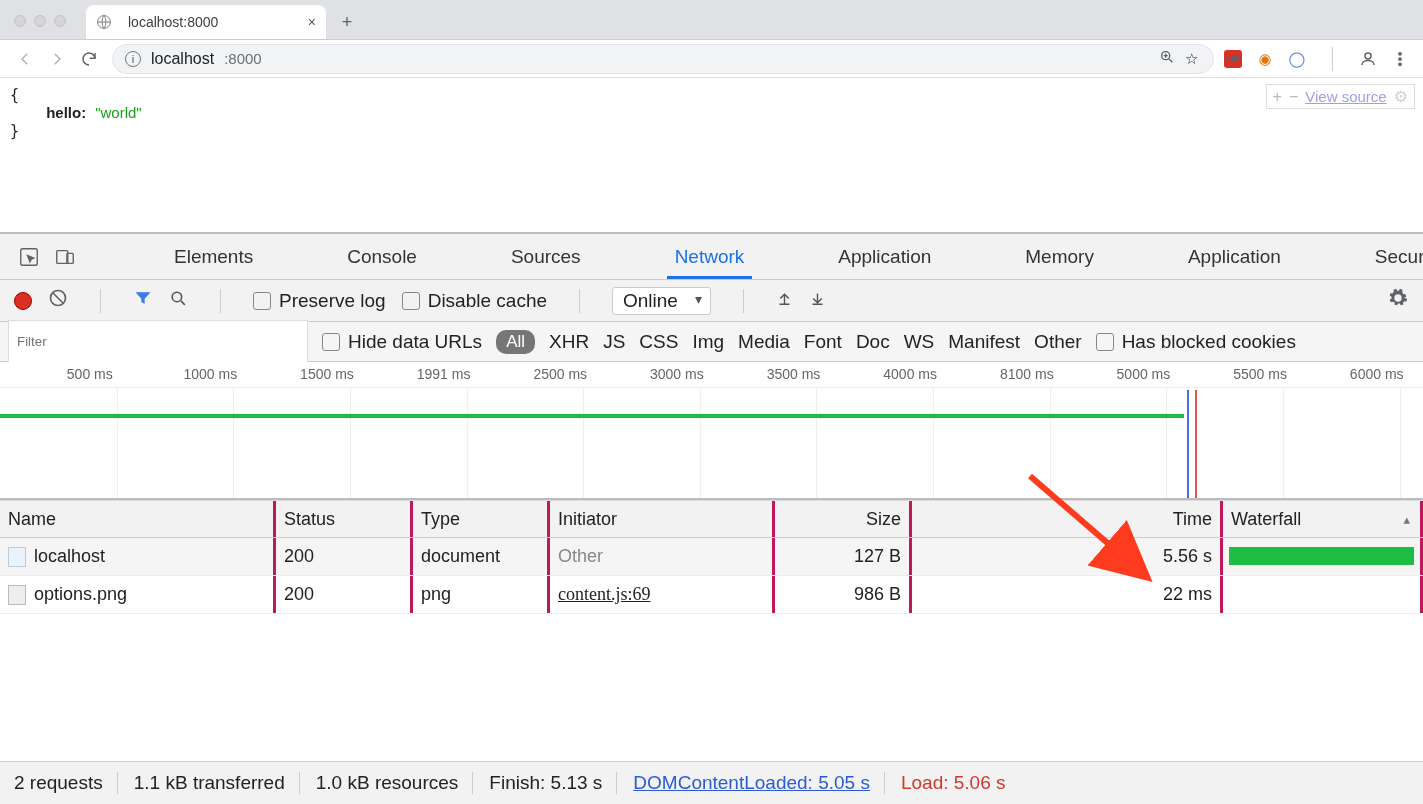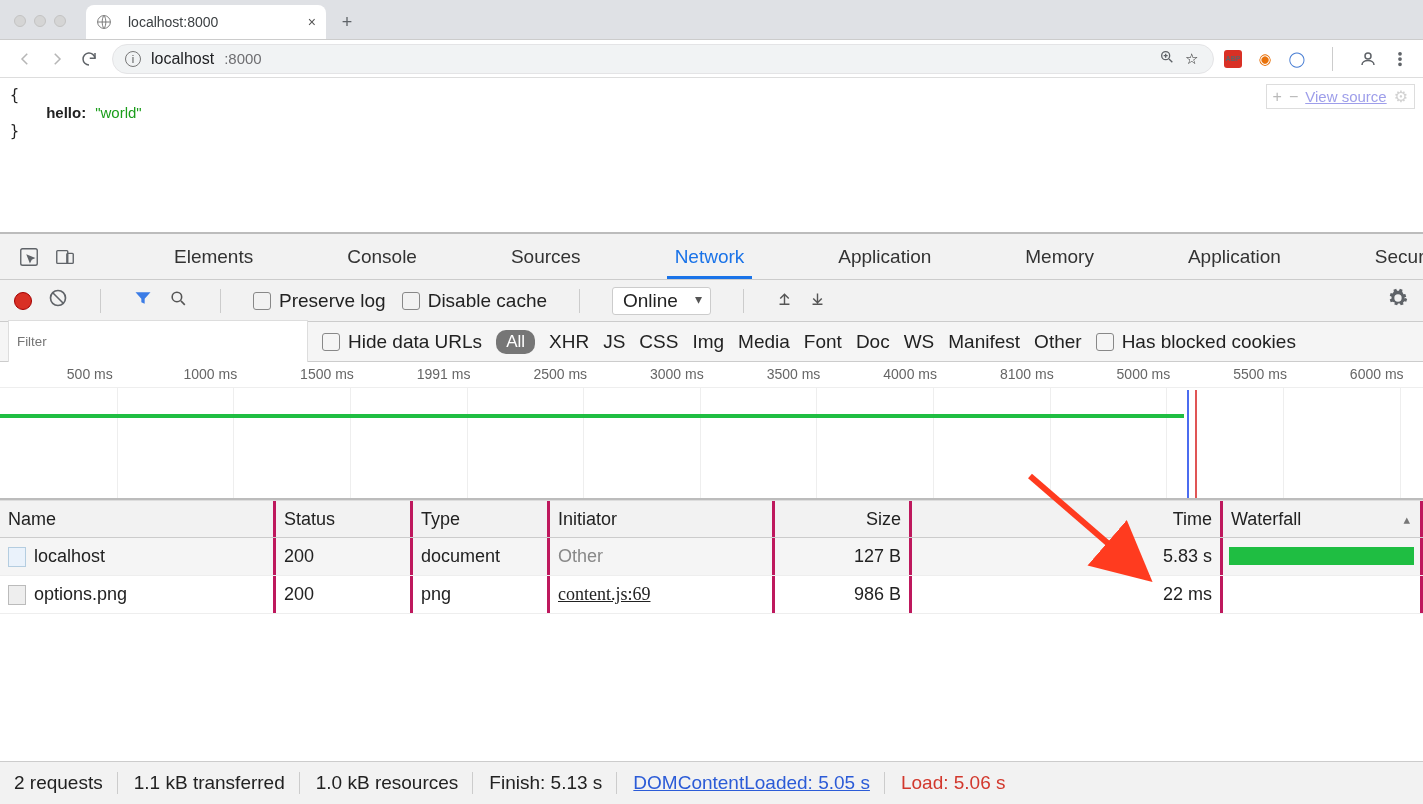--- a/index.html
+++ b/index.html
@@ -322,21 +322,21 @@
           <div class="cell c-name">
             <span class="fi"></span>
             <span>localhost</span>
           </div>
           <div class="cell c-status">200</div>
           <div class="cell c-type">document</div>
           <div class="cell c-init">
             <span class="gray">Other</span>
           </div>
           <div class="cell c-size">127 B</div>
-          <div class="cell c-time">5.83 s</div>
+          <div class="cell c-time">5.56 s</div>
           <div class="cell c-wf">
             <div class="wf-bar"></div>
           </div>
         </div><div class="trow">
           <div class="cell c-name">
             <span class="fi gear"></span>
             <span>options.png</span>
           </div>
           <div class="cell c-status">200</div>
           <div class="cell c-type">png</div>

